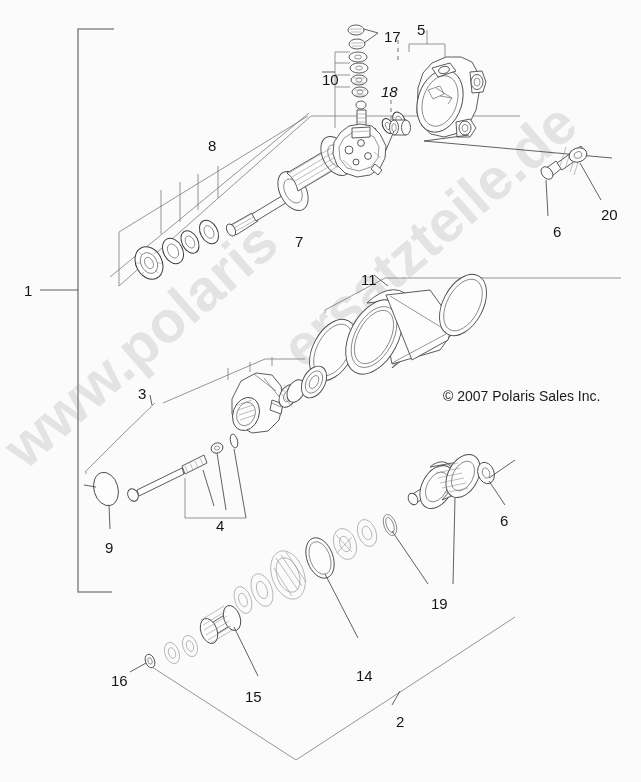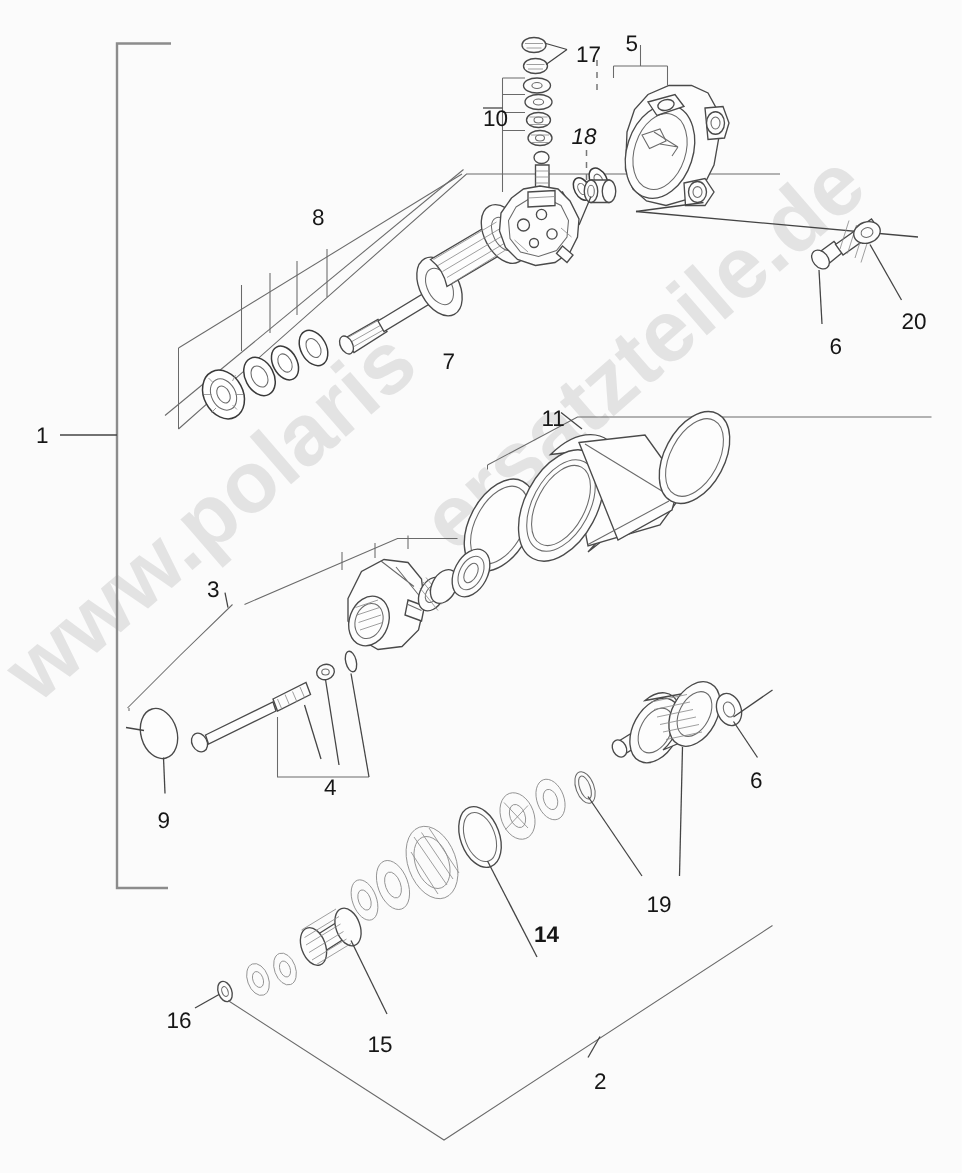--- a/index.html
+++ b/index.html
@@ -387,34 +387,35 @@
         <ellipse class="thin" cx="150" cy="661" rx="2" ry="3.4" transform="rotate(-20 150 661)"></ellipse>
         <path class="lead" d="M130 672 L146 663"></path>
       </g>
 
       <path class="thin" d="M152 667 L296 760 L515 617"></path>
       <path class="lead" d="M392 705 L400 691"></path>
     </g>
 
   </svg>
 
+  <div id="copyright">© 2007 Polaris Sales Inc.</div>
 
   <div class="lbl" style="left:24px;  top:283px;">1</div>
   <div class="lbl" style="left:396px; top:714px;">2</div>
   <div class="lbl" style="left:138px; top:386px;">3</div>
   <div class="lbl" style="left:216px; top:518px;">4</div>
   <div class="lbl" style="left:417px; top:22px;">5</div>
   <div class="lbl" style="left:553px; top:224px;">6</div>
   <div class="lbl" style="left:295px; top:234px;">7</div>
   <div class="lbl" style="left:208px; top:138px;">8</div>
   <div class="lbl" style="left:105px; top:540px;">9</div>
   <div class="lbl" style="left:322px; top:72px;">10</div>
   <div class="lbl" style="left:361px; top:272px;">11</div>
   <div class="lbl" style="left:500px; top:513px;">6</div>
   <div class="lbl" style="left:431px; top:596px;">19</div>
-  <div class="lbl" style="left:356px; top:616px;font-weight:bold;">14</div>
+  <div class="lbl" style="left:356px; top:668px;">14</div>
   <div class="lbl" style="left:245px; top:689px;">15</div>
   <div class="lbl" style="left:111px; top:673px;">16</div>
   <div class="lbl" style="left:384px; top:29px;">17</div>
   <div class="lbl" style="left:381px; top:84px;font-style:italic;">18</div>
   <div class="lbl" style="left:601px; top:207px;">20</div>
 
 </div>
 
 </body></html>

